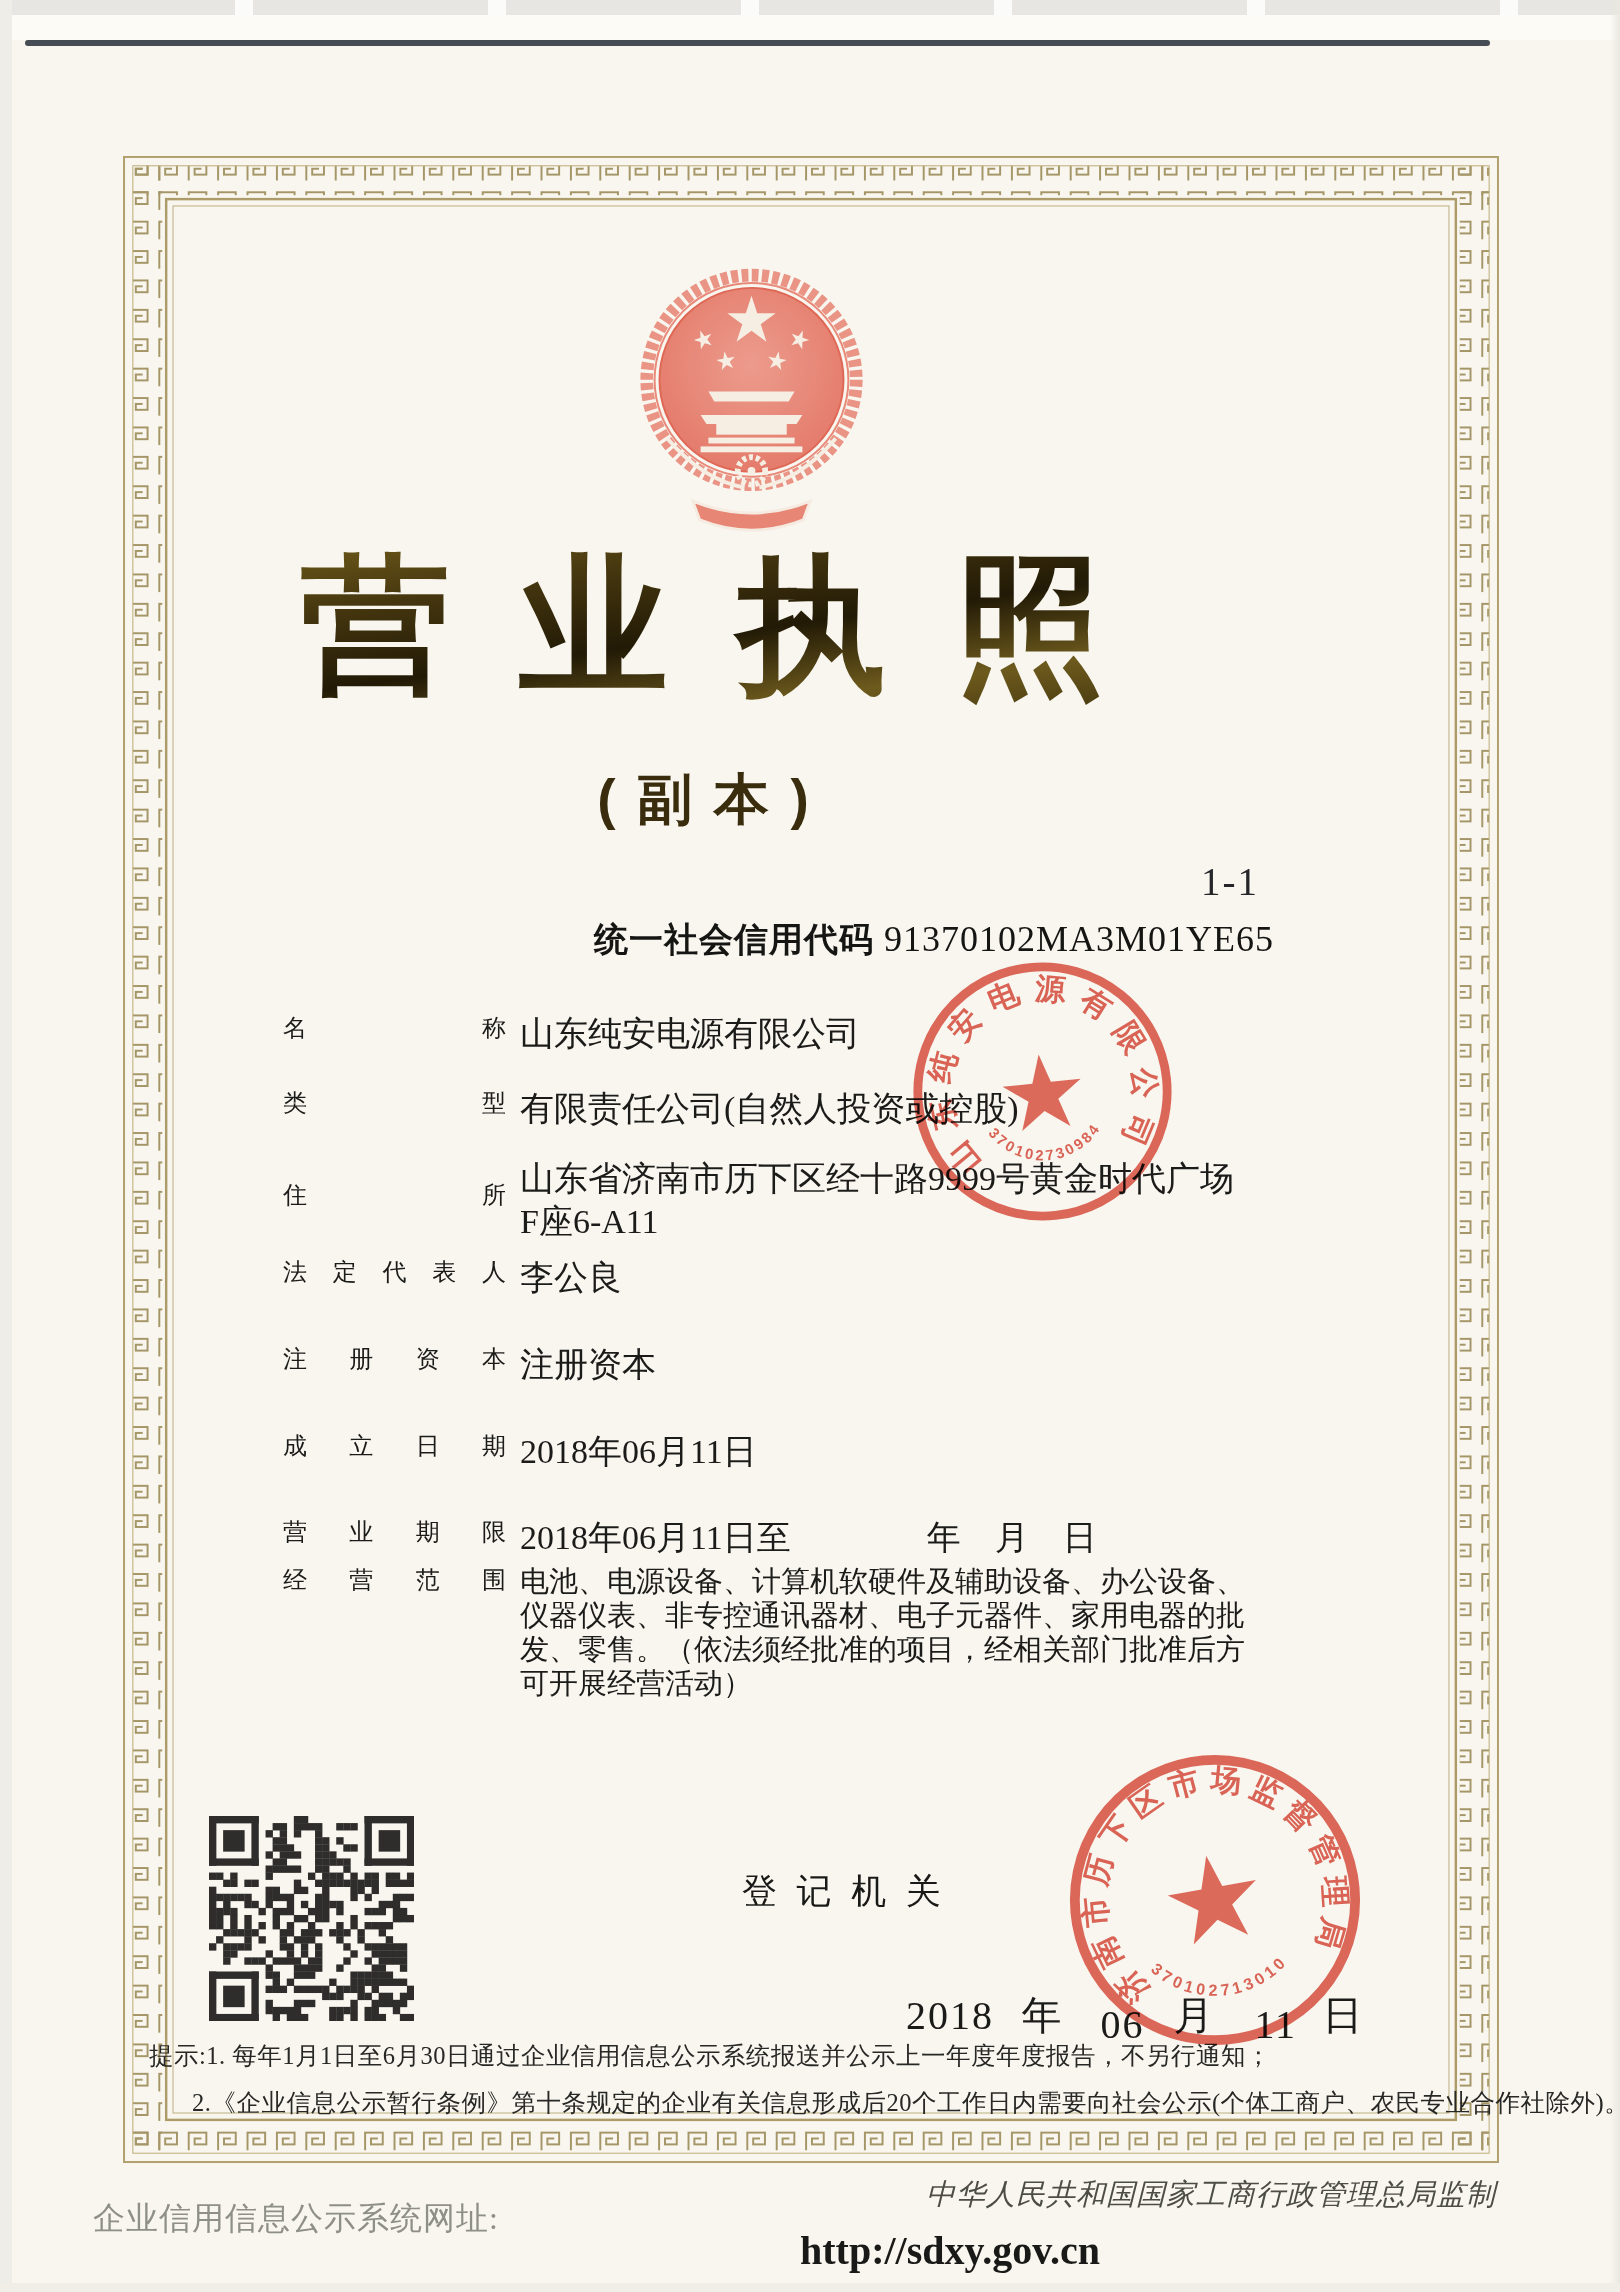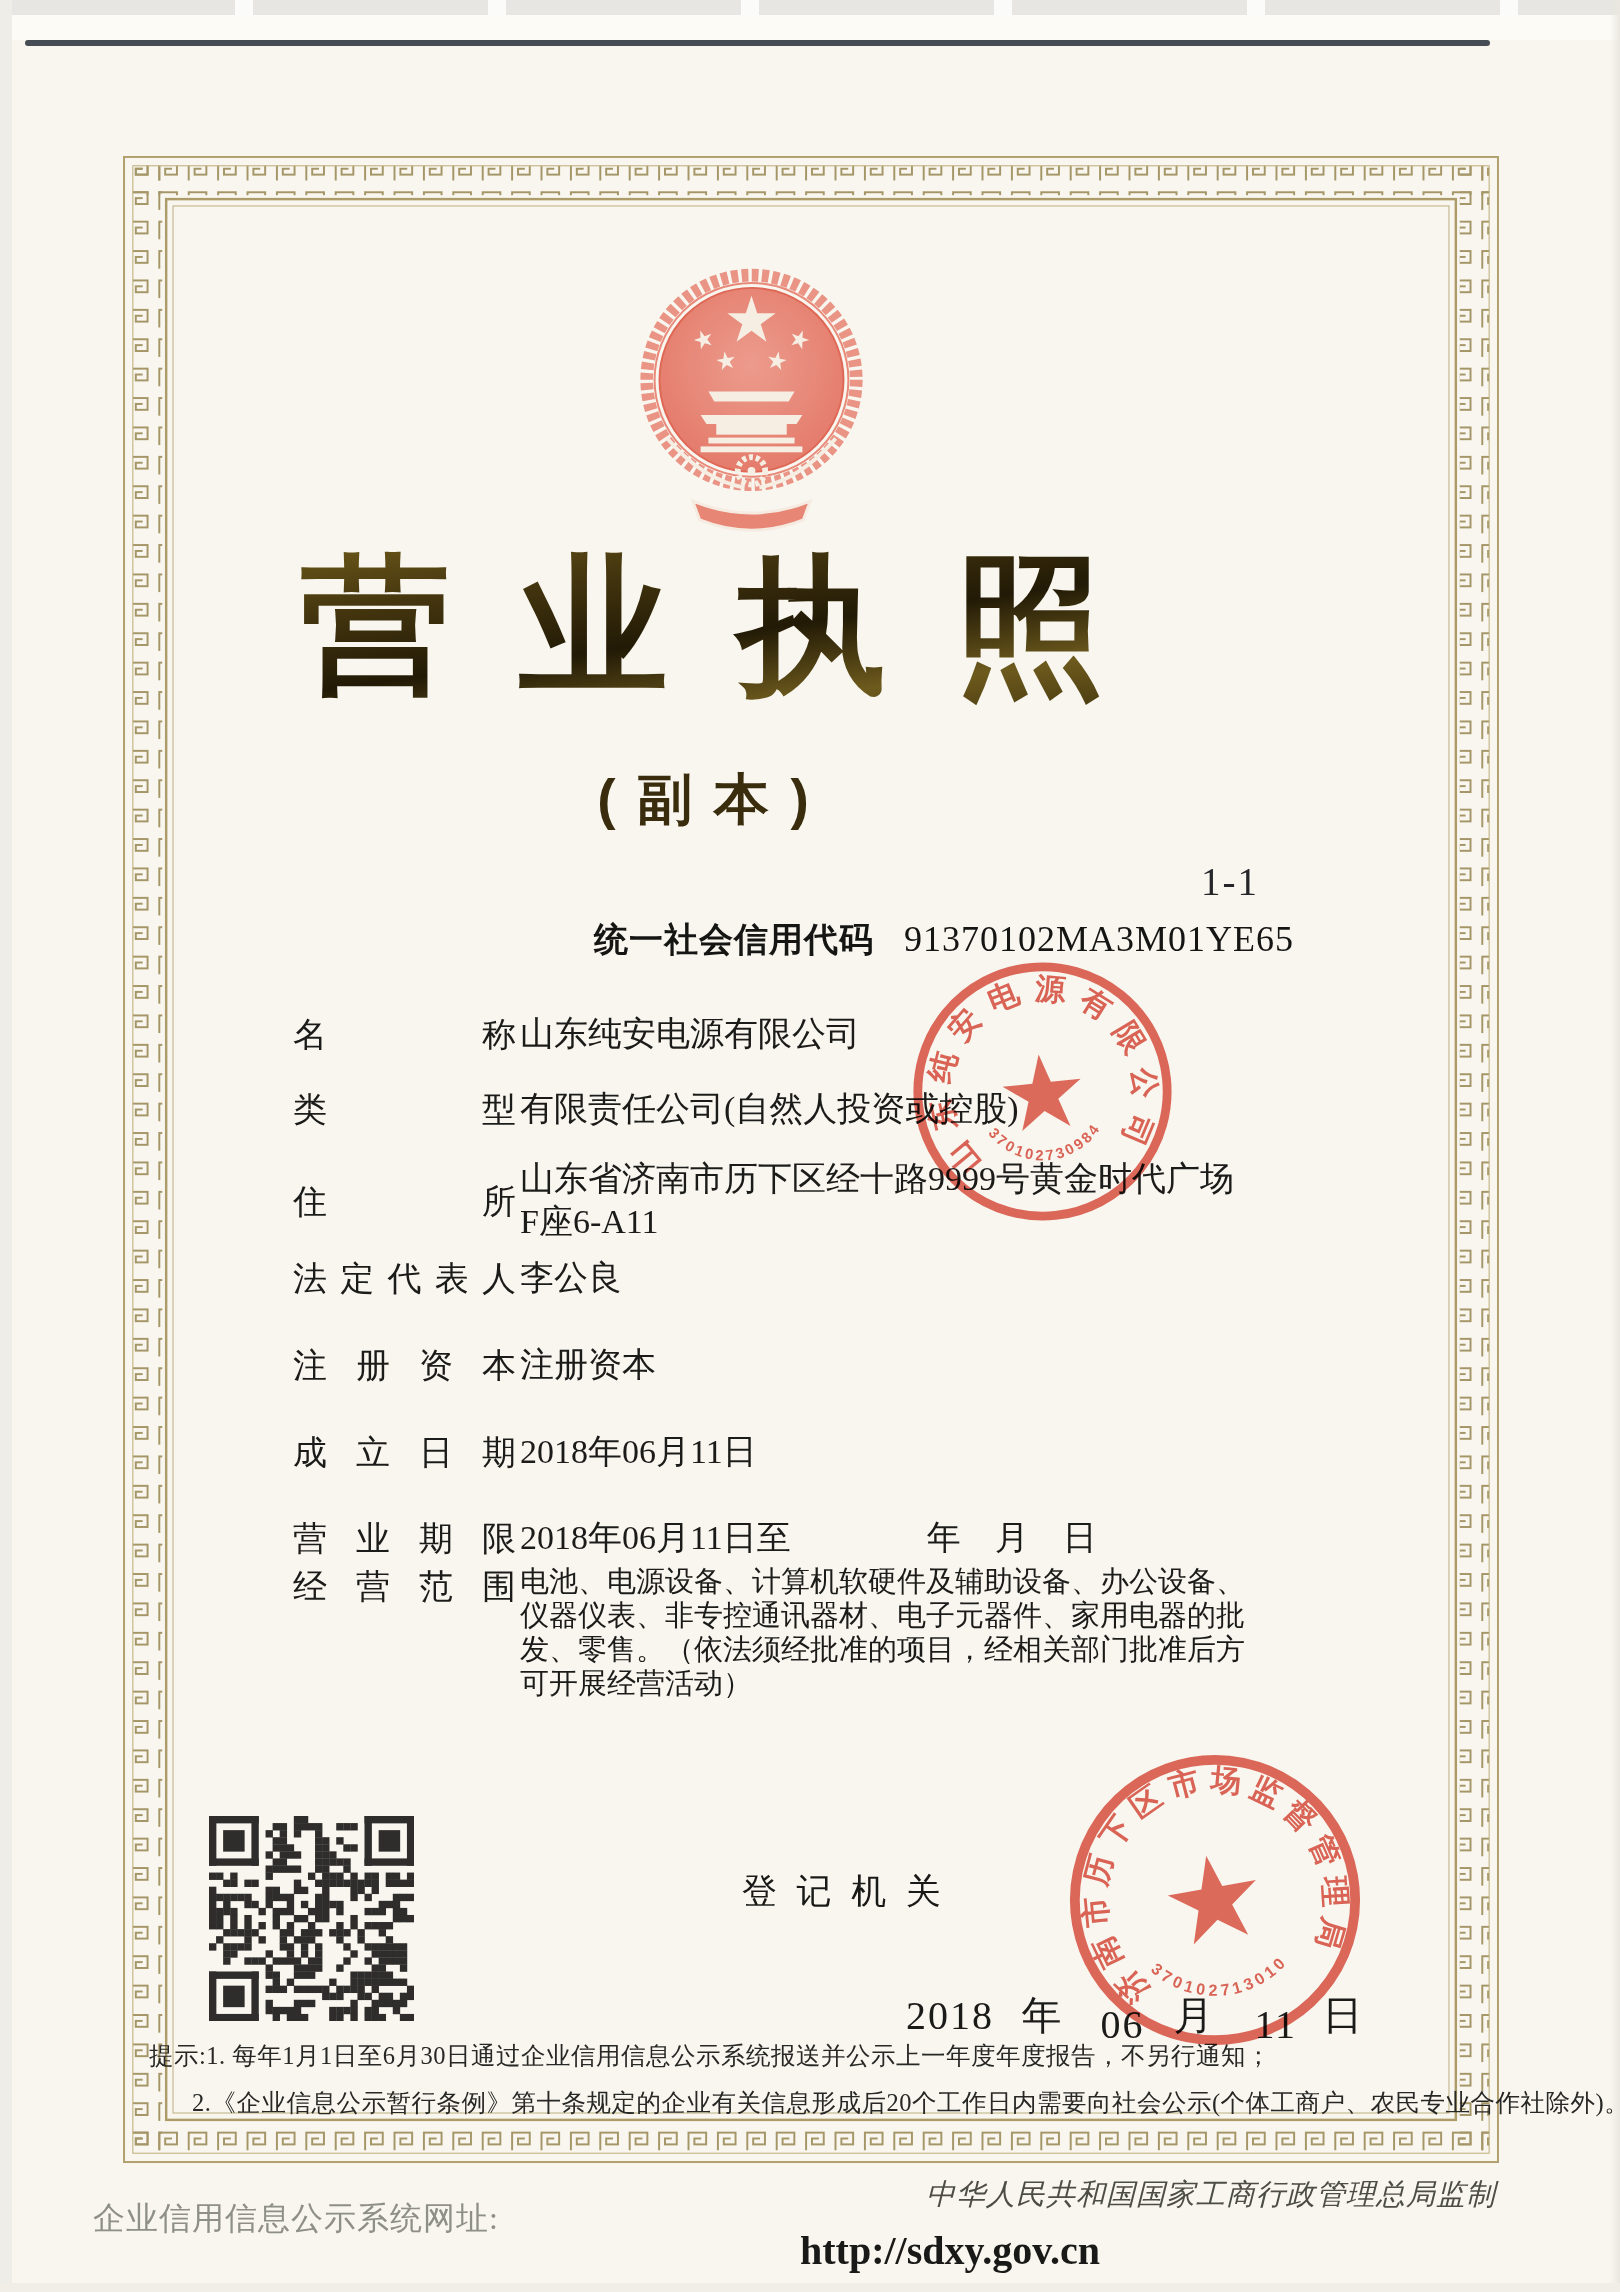--- a/index.html
+++ b/index.html
@@ -20,27 +20,27 @@
   
   .title{position:absolute;left:93px;top:542px;width:1220px;text-align:center;
     font-family:"Liberation Sans",sans-serif;font-weight:bold;font-size:149px;line-height:167px;
     letter-spacing:69px;transform:translateX(34px);
     background:linear-gradient(172deg,#7c661f 0%,#46370f 28%,#221a06 52%,#6d5a1d 74%,#332808 100%);
     -webkit-background-clip:text;background-clip:text;color:transparent;}
   .subtitle{position:absolute;left:93px;top:763px;width:1220px;text-align:center;
     font-family:"Liberation Sans",sans-serif;font-weight:bold;font-size:55px;letter-spacing:21.6px;
     transform:translateX(10.8px);color:#3a2d0e;}
   .page-num{position:absolute;left:1201px;top:839px;font-size:39px;color:#26262a;letter-spacing:2px;margin-top:20px;}
-  .code-row{position:absolute;left:594px;top:917px;display:flex;gap:30px;align-items:baseline;}
+  .code-row{position:absolute;left:594px;top:917px;display:flex;gap:10px;align-items:baseline;}
   .code-label{font-size:34px;font-weight:bold;letter-spacing:1px;color:#151513;}
   .code-value{font-size:36px;color:#151513;letter-spacing:1px;}
   
   .row{position:absolute;left:283px;width:1176px;}
-  .flabel{position:absolute;left:0;top:0;width:223px;font-size:34px;color:#1b1b19;
-    text-align:justify;text-align-last:justify;font-weight:500;margin-left:10px;}
+  .flabel{position:absolute;left:0;top:0;width:223px;font-size:24px;color:#1b1b19;
+    text-align:justify;text-align-last:justify;font-weight:500;}
   .fvalue{position:absolute;left:237px;top:0;width:804px;font-size:34px;line-height:43px;
     color:#1b1b19;white-space:pre-line;}
   .r1{top:1012px}.r2{top:1087px}.r3{top:1157px}.r4{top:1256px}
   .r5{top:1343px}.r6{top:1430px}.r7{top:1516px}.r8{top:1564px}
   .r3 .flabel{top:21.6px;}
   .r8 .fvalue{font-size:29px;line-height:34px;width:743px;white-space:normal;}
   
   .qr{position:absolute;left:209px;top:1816px;}
   .regauth{position:absolute;left:742px;top:1868px;font-size:35px;letter-spacing:19.6px;
     font-weight:500;color:#191917;}

